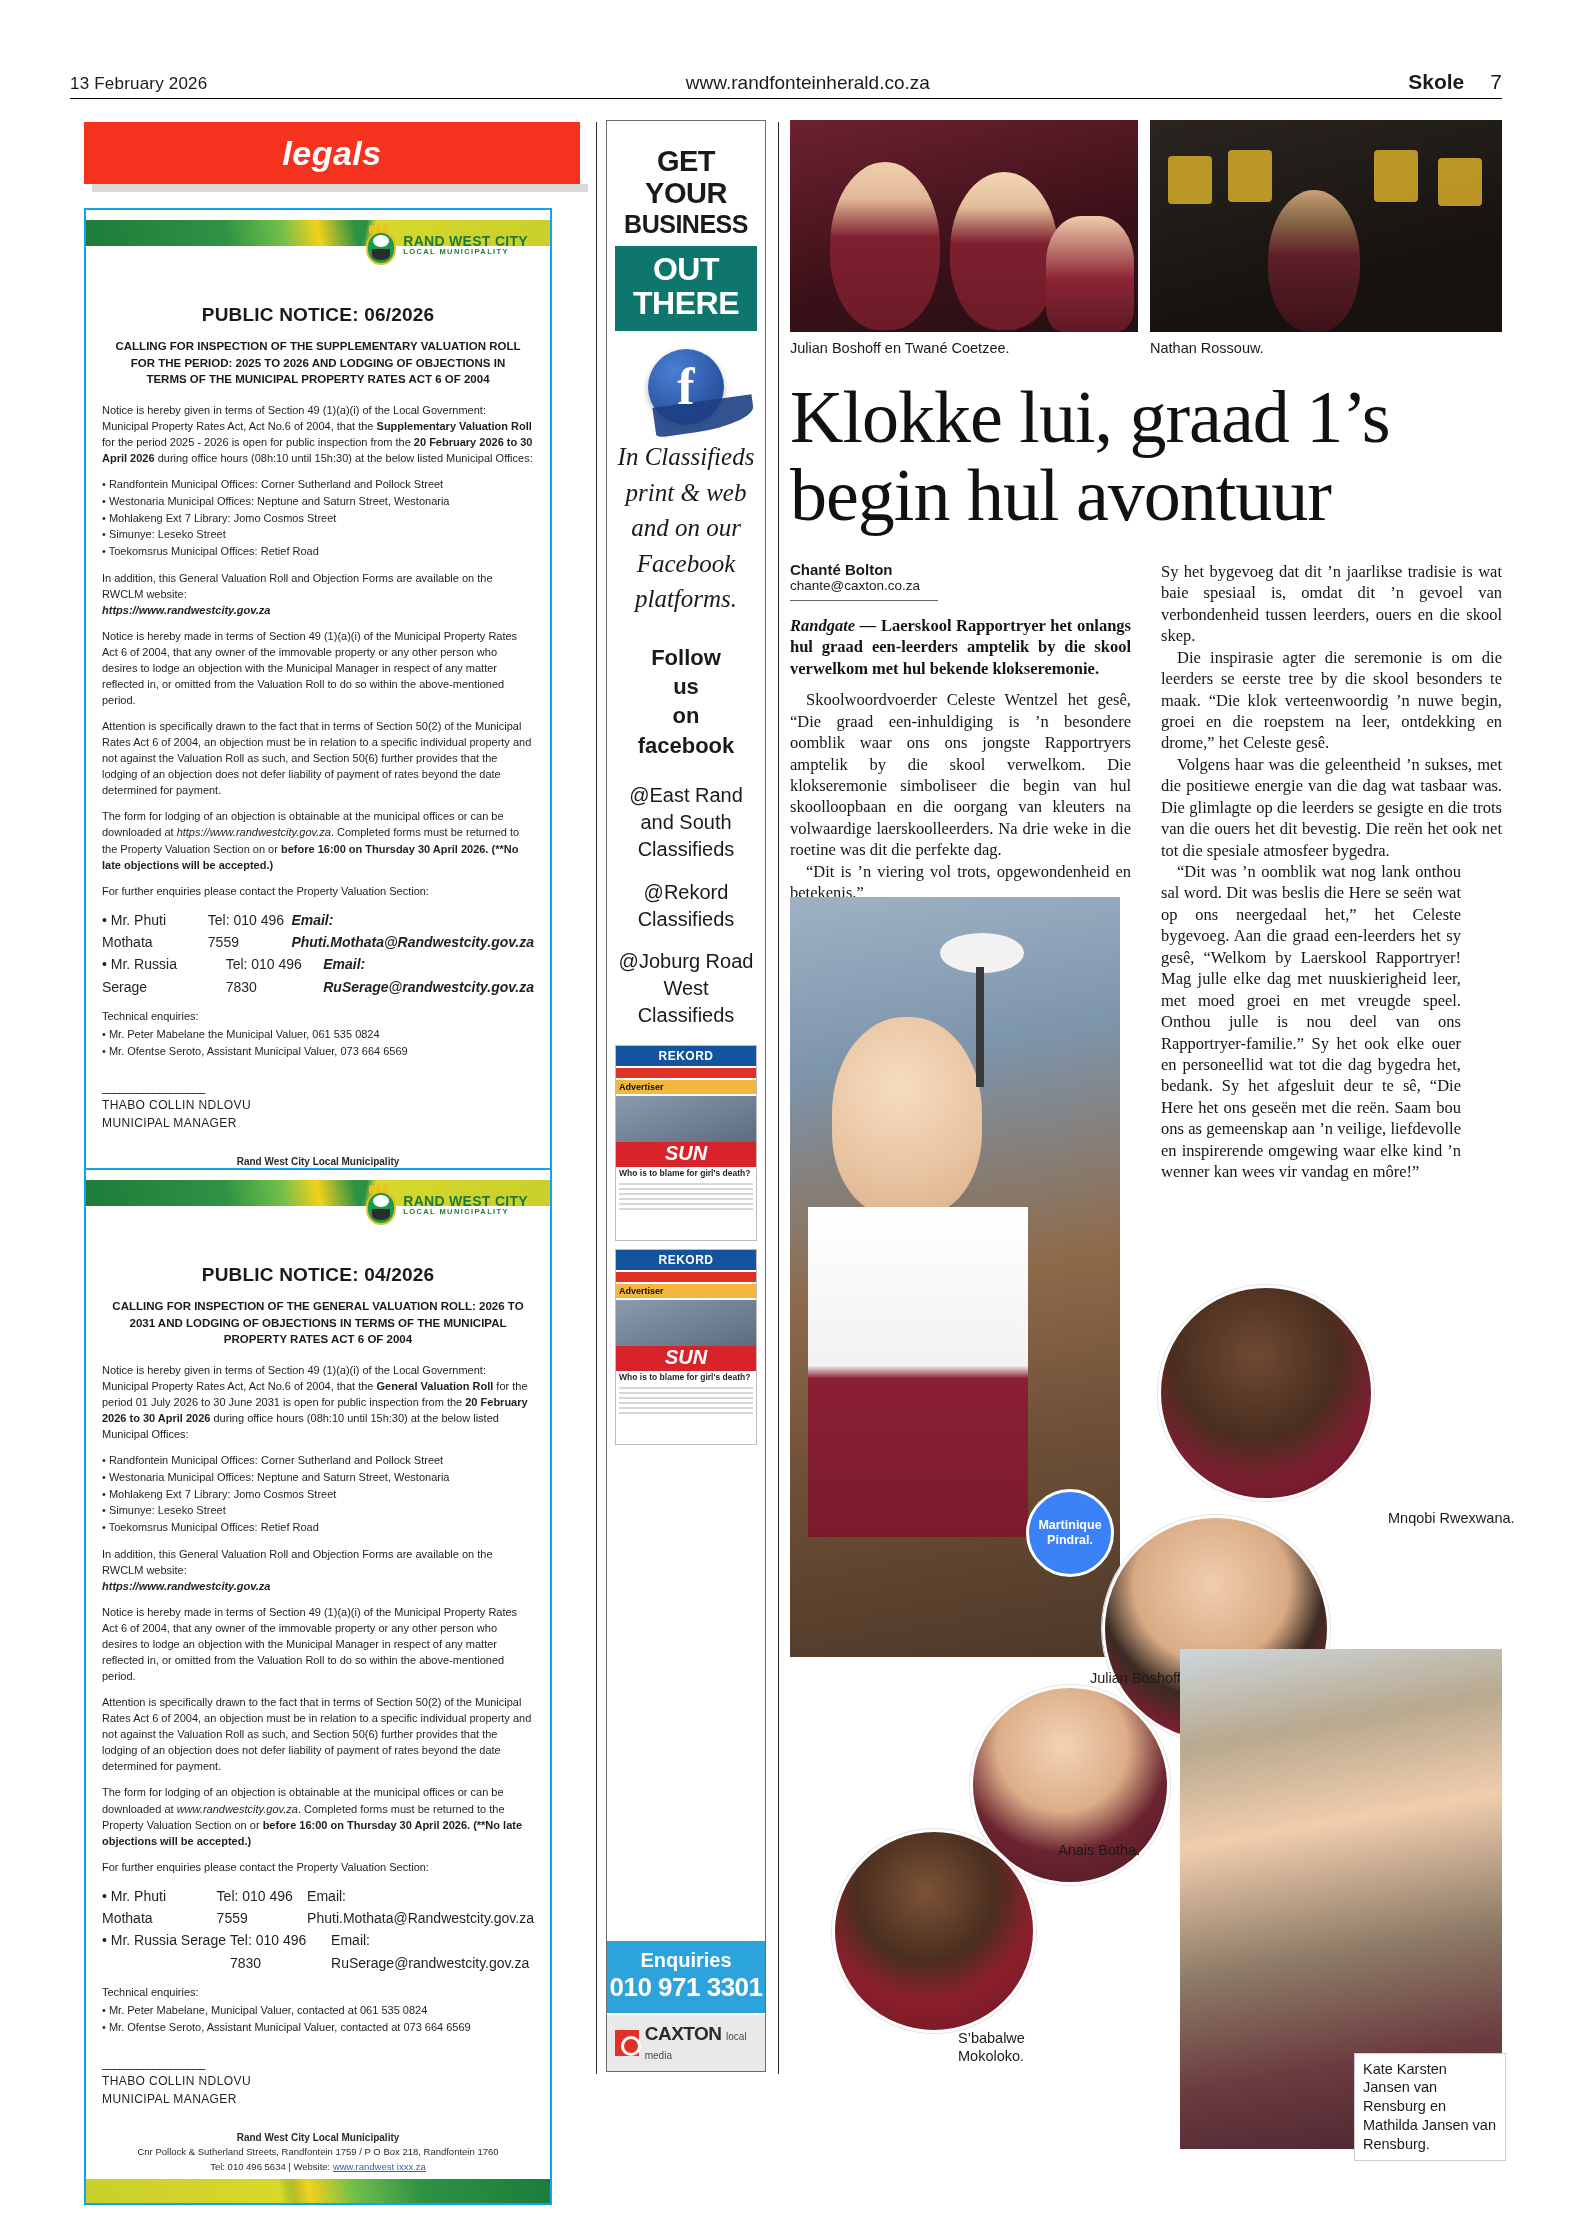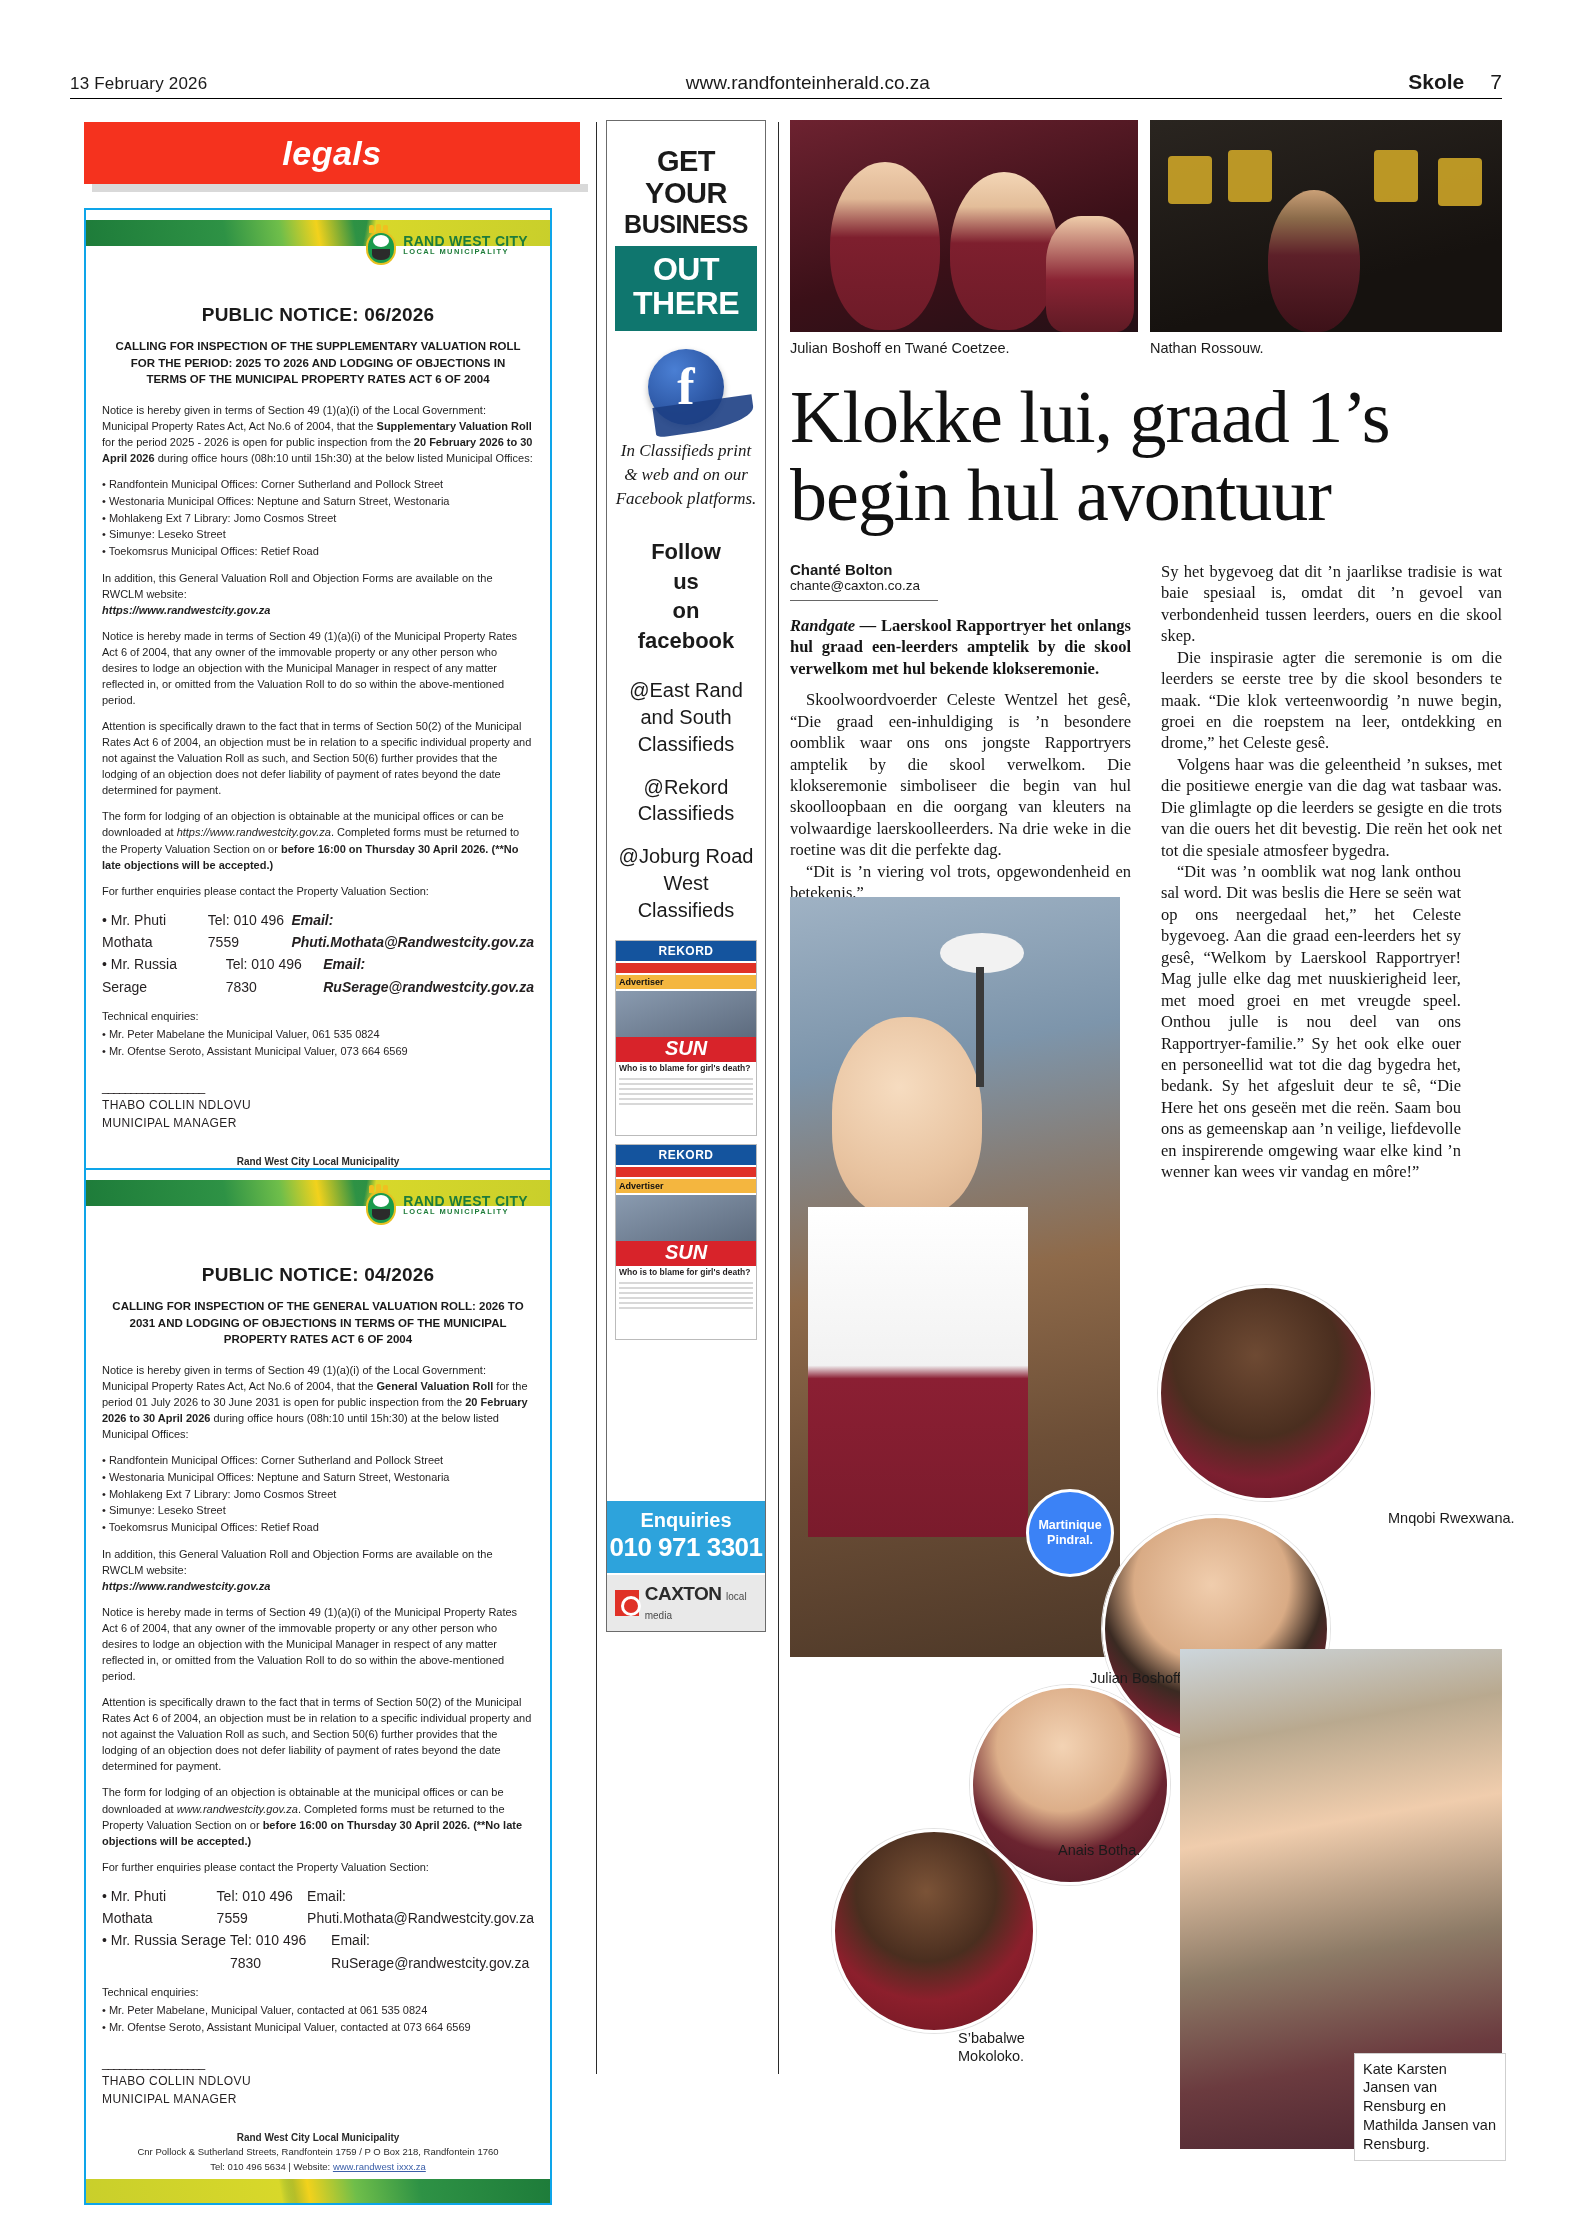--- a/index.html
+++ b/index.html
@@ -107,21 +107,21 @@
   .n-c-tel  { width:120px; }
   .n-c-mail { font-style:italic; font-weight:700; }
   .n-sign { font-size:12px; line-height:1.5; letter-spacing:.4px; margin-top:18px; }
   .n-sign .dash { letter-spacing:-1px; }
   .n-foot { text-align:center; font-size:9.5px; line-height:1.55; margin-top:22px; color:#2b2b2b; }
   .n-foot b { font-weight:700; font-size:10px; }
   .n-foot a { color:#3b5fa8; text-decoration:underline; }
 
   
   .classi {
-    position:absolute; left:606px; top:120px; width:160px; height:1512px;
+    position:absolute; left:606px; top:120px; width:160px; height:1952px;
     border:1px solid #6b6b6b; background:#fff;
   }
   .cl-get {
     text-align:center; font-size:29px; font-weight:700; line-height:1.12;
     color:#1a1a1a; padding:24px 0 2px 0; letter-spacing:-.5px;
   }
   .cl-out {
     margin:6px 8px 0 8px; background:#0f766e; color:#fff;
     text-align:center; font-size:32px; font-weight:800; line-height:1.08;
     padding:6px 0 10px 0; letter-spacing:-.5px;
@@ -134,21 +134,21 @@
   }
   .fb-circle:after {
     content:"f"; position:absolute; left:50%; top:48%; transform:translate(-50%,-50%);
     color:#fff; font-size:52px; font-weight:700; font-family:"Liberation Serif", serif;
   }
   .fb-swoosh {
     position:absolute; left:6px; bottom:-6px; width:100px; height:30px;
     background:#1d3f84; border-radius:0 0 60% 10%; transform:rotate(-8deg); opacity:.9;
   }
   .cl-italic {
-    text-align:center; font-style:italic; font-size:17px; line-height:1.42;
+    text-align:center; font-style:italic; font-size:25px; line-height:1.42;
     color:#1a1a1a; margin:14px 8px 0 8px; font-family:"Liberation Serif", serif;
   }
   .cl-follow {
     text-align:center; font-size:22px; font-weight:700; line-height:1.34;
     margin:26px 0 0 0; color:#1a1a1a;
   }
   .cl-handles {
     text-align:center; font-size:20px; line-height:1.34; margin:22px 6px 0 6px; color:#1a1a1a;
   }
   .cl-handles p { margin:0 0 16px 0; }

